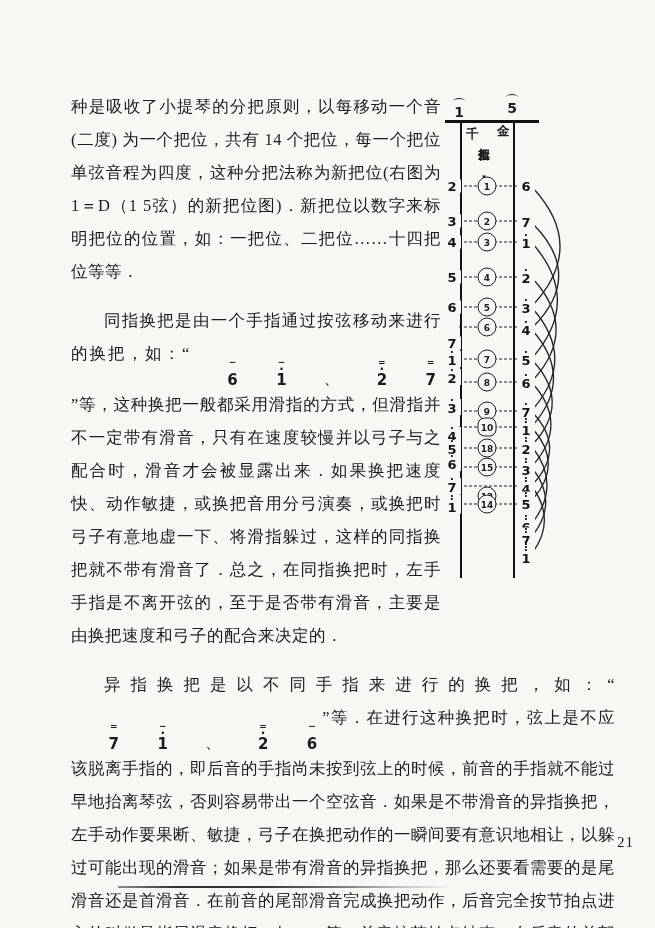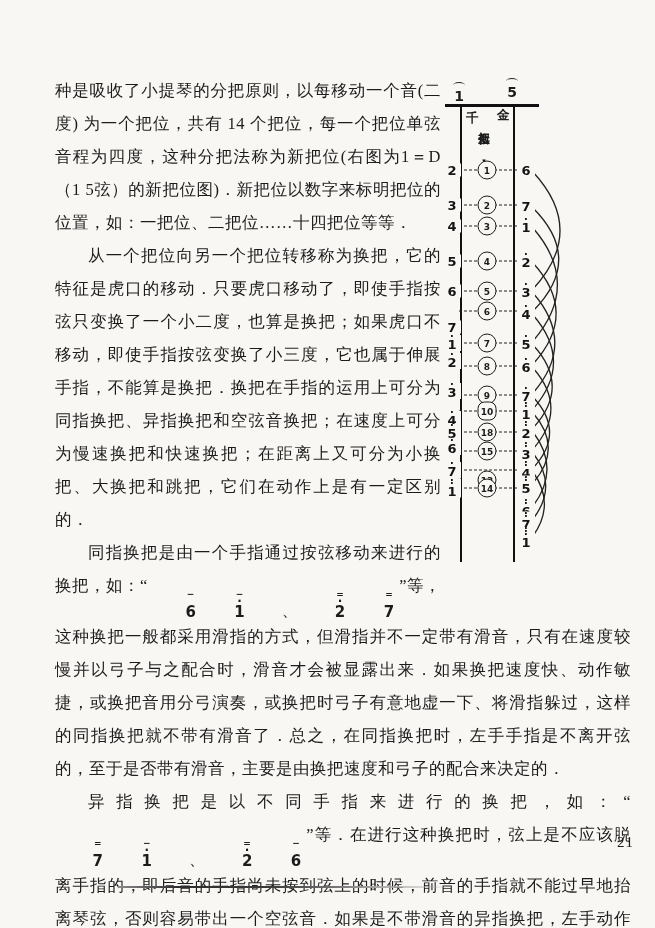--- a/index.html
+++ b/index.html
@@ -6,21 +6,21 @@
   .page{
     position:relative;width:655px;height:928px;margin:0 auto;
     background:#f8f7f4;overflow:hidden;box-sizing:border-box;
     padding:74px 24px 0 55px;
     font-family:"Liberation Serif","DejaVu Serif",serif;
     color:#1c1c1c;
   }
   .content{position:relative;}
   
   .para{
-    margin:0;font-size:16.5px;line-height:33px;text-align:justify;
+    margin:16px;font-size:16.5px;line-height:33px;text-align:justify;
     letter-spacing:0.5px;
   }
   .para.indent{text-indent:2em;}
   
   .notation{
     display:inline-flex;align-items:flex-end;vertical-align:-6px;
     margin:0 2px;white-space:nowrap;
   }
   .note{
     display:inline-flex;flex-direction:column;align-items:center;
@@ -309,21 +309,20 @@
           <path d="M2 321 Q 35.2 356.5 2 392" fill="none" stroke="#222" stroke-width="1.3"></path>
           <path d="M2 337 Q 32.599999999999994 372 2 407" fill="none" stroke="#222" stroke-width="1.3"></path>
           <path d="M2 356 Q 30 393 2 430" fill="none" stroke="#222" stroke-width="1.3"></path>
           <path d="M2 377 Q 27.4 410 2 443" fill="none" stroke="#222" stroke-width="1.3"></path>
           <path d="M2 396 Q 24.799999999999997 428 2 460" fill="none" stroke="#222" stroke-width="1.3"></path>
         </svg>
     </aside>
 
     <div id="paragraphs">
         <p class="para">种是吸收了小提琴的分把原则，以每移动一个音(二度) 为一个把位，共有 14 个把位，每一个把位单弦音程为四度，这种分把法称为新把位(右图为1＝D（1 5弦）的新把位图)．新把位以数字来标明把位的位置，如：一把位、二把位……十四把位等等．</p>
-        <p class="para indent">从一个把位向另一个把位转移称为换把，它的特征是虎口的移动．只要虎口移动了，即使手指按弦只变换了一个小二度，也算是换把；如果虎口不移动，即使手指按弦变换了小三度，它也属于伸展手指，不能算是换把．换把在手指的运用上可分为同指换把、异指换把和空弦音换把；在速度上可分为慢速换把和快速换把；在距离上又可分为小换把、大换把和跳把，它们在动作上是有一定区别的．</p>
         <p class="para indent">同指换把是由一个手指通过按弦移动来进行的换把，如：“<span class="notation">
             <span class="note">
               <span class="m">−</span>
               <span class="dd">&nbsp;</span>
               <span class="nn">6</span>
             </span>
             <span class="note">
               <span class="m">−</span>
               <span class="dd">·</span>
               <span class="nn">1</span>

